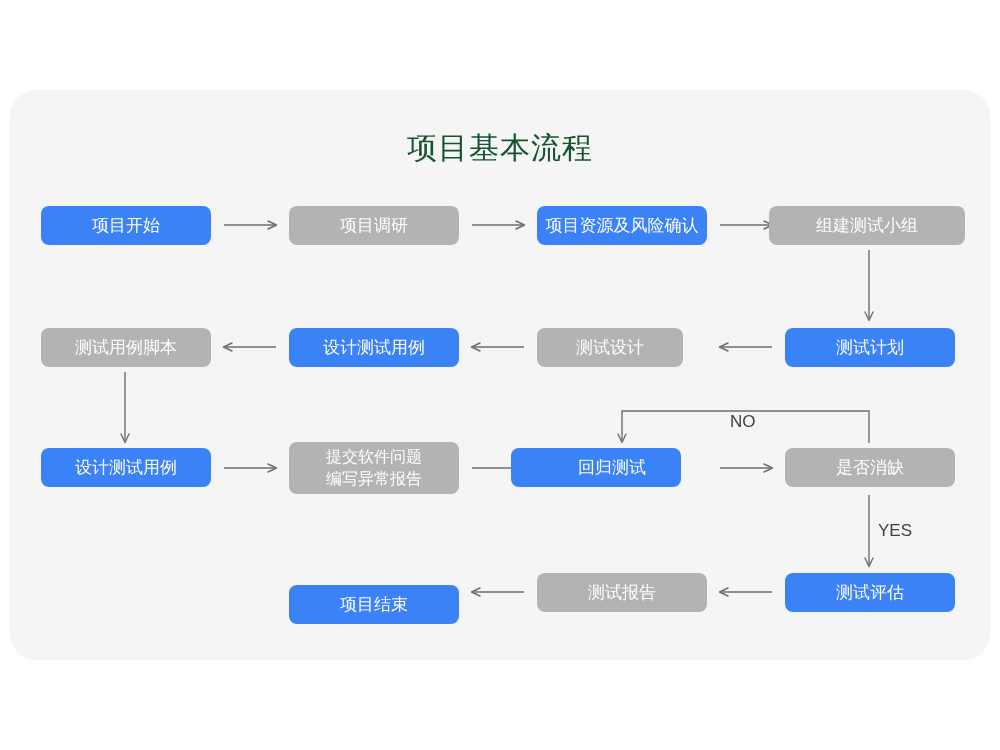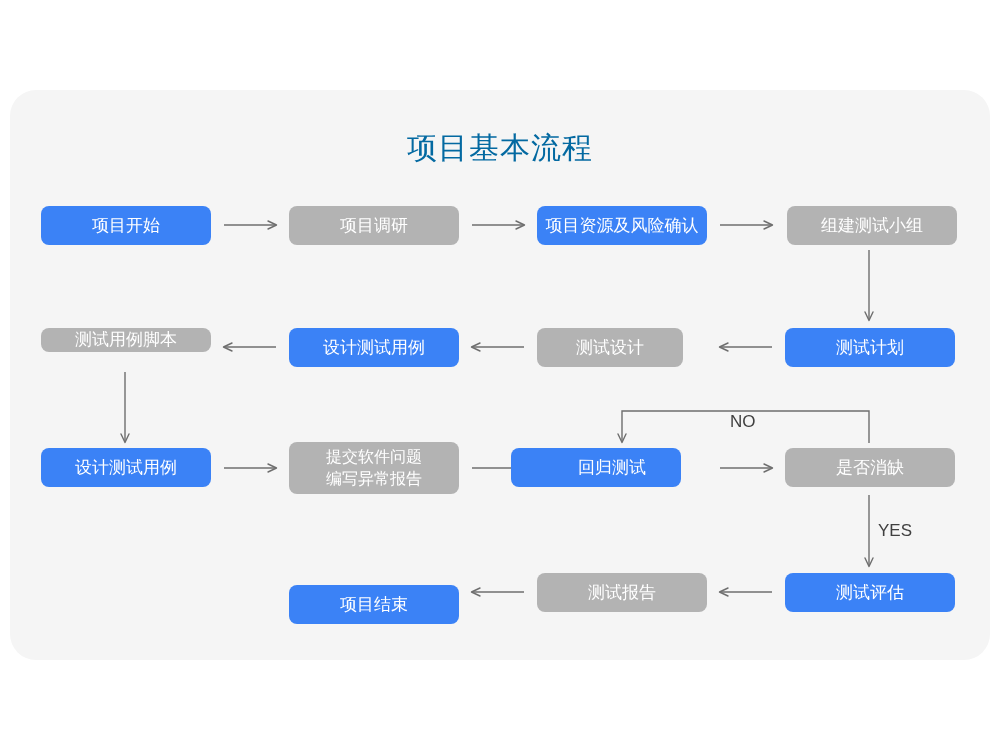--- a/index.html
+++ b/index.html
@@ -17,21 +17,21 @@
     width:980px;height:570px;
     background:#f5f5f5;
     border-radius:26px;
   }
 
   .title{
     position:absolute;
     left:0;top:128px;width:1000px;
     text-align:center;
     font-size:30px;
-    color:#0369a1;
+    color:#14532d;
     font-weight:normal;
     letter-spacing:1px;
   }
 
   
   .node{
     position:absolute;
     display:flex;
     align-items:center;
     justify-content:center;
@@ -99,23 +99,23 @@
       <line x1="524" y1="592" x2="472" y2="592" marker-end="url(#ah)"></line>
     </g>
   </svg>
 
   <div class="lbl" style="left:730px;top:412px;">NO</div>
   <div class="lbl" style="left:878px;top:521px;">YES</div>
 
   <div class="node purple" style="left:41px;top:206px;width:170px;height:39px;">项目开始</div>
   <div class="node gray" style="left:289px;top:206px;width:170px;height:39px;">项目调研</div>
   <div class="node purple" style="left:537px;top:206px;width:170px;height:39px;">项目资源及风险确认</div>
-  <div class="node gray" style="left:787px;top:206px;width:170px;height:39px;">组建测试小组</div>
+  <div class="node gray" style="left:769px;top:206px;width:196px;height:39px;">组建测试小组</div>
 
-  <div class="node gray" style="left:41px;top:328px;width:170px;height:24px;">测试用例脚本</div>
+  <div class="node gray" style="left:41px;top:328px;width:170px;height:39px;">测试用例脚本</div>
   <div class="node purple" style="left:289px;top:328px;width:170px;height:39px;">设计测试用例</div>
   <div class="node gray" style="left:537px;top:328px;width:146px;height:39px;">测试设计</div>
   <div class="node purple" style="left:785px;top:328px;width:170px;height:39px;">测试计划</div>
 
   <div class="node purple" style="left:41px;top:448px;width:170px;height:39px;">设计测试用例</div>
   <div class="node gray small" style="left:289px;top:442px;width:170px;height:52px;">提交软件问题
 编写异常报告</div>
   <div class="node purple" style="left:511px;top:448px;width:170px;height:39px;padding-left:32px;">回归测试</div>
   <div class="node gray" style="left:785px;top:448px;width:170px;height:39px;">是否消缺</div>
 

